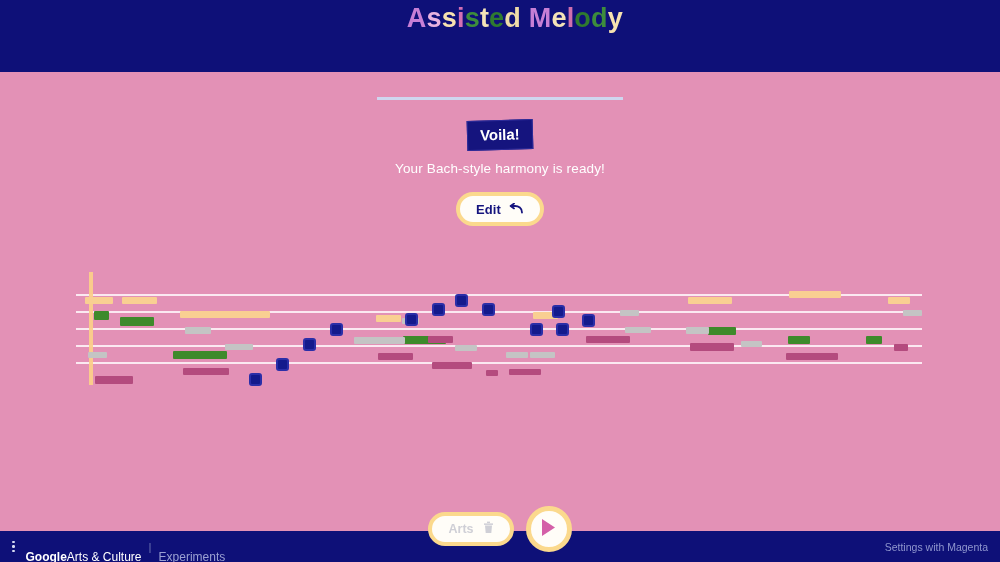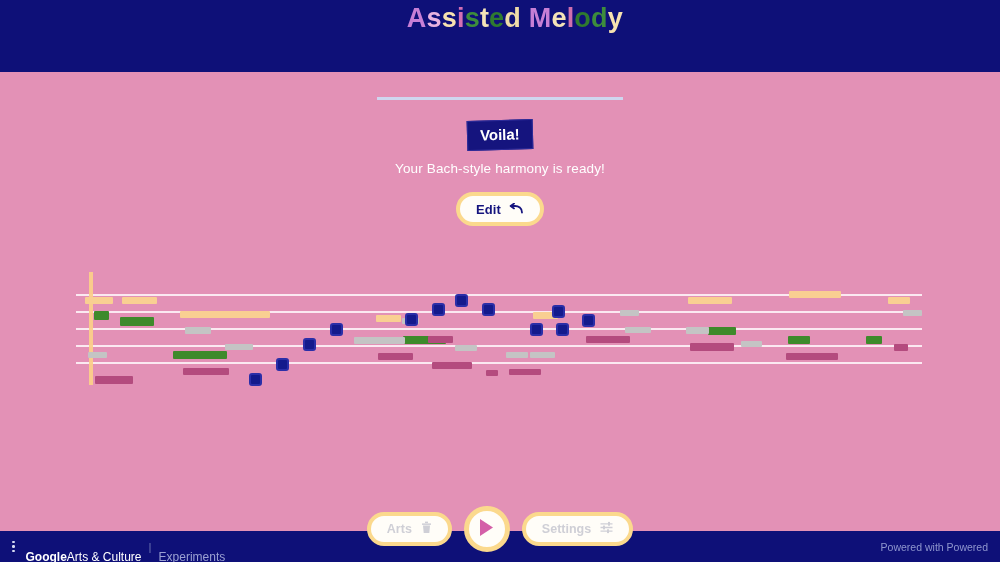--- a/index.html
+++ b/index.html
@@ -225,38 +225,27 @@
   </div>
 
   <div class="play">
     <span>
       <svg width="17" height="19" viewBox="0 0 17 19">
         <path d="M2 1 L15 9.5 L2 18 Z" fill="#d45fa8"></path>
       </svg>
     </span>
   </div>
 
-  <div class="ctl-pill">
-    <span>Settings</span>
-    <span>
-      <svg width="13" height="13" viewBox="0 0 13 13">
-        <path d="M0.5 2.8 H12.5 M0.5 6.5 H12.5 M0.5 10.2 H12.5" stroke="#cfcfd6" stroke-width="1.3"></path>
-        <rect x="8" y="0.9" width="2" height="3.8" fill="#cfcfd6"></rect>
-        <rect x="3" y="4.6" width="2" height="3.8" fill="#cfcfd6"></rect>
-        <rect x="7" y="8.3" width="2" height="3.8" fill="#cfcfd6"></rect>
-      </svg>
-    </span>
-  </div>
 
 </div>
 
 <div class="footer">
   <span class="dots">
     <i></i>
       <i></i>
       <i></i>
   </span>
   <span class="fl strong">Google</span>
   <span class="fl"> Arts &amp; Culture</span>
   <span class="sep">|</span>
   <span class="fl dim">Experiments</span>
-  <span class="right">Powered with Powered</span>
+  <span class="right">Settings with Magenta</span>
 </div>
 
 </body></html>

